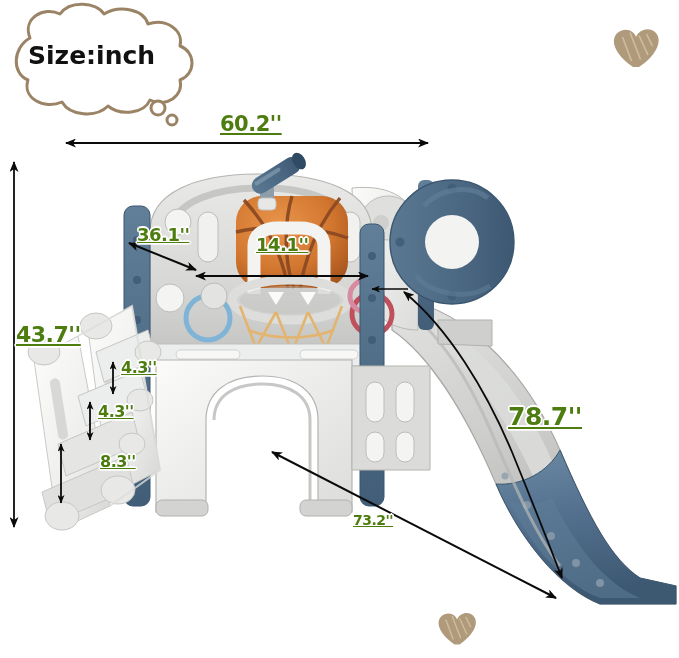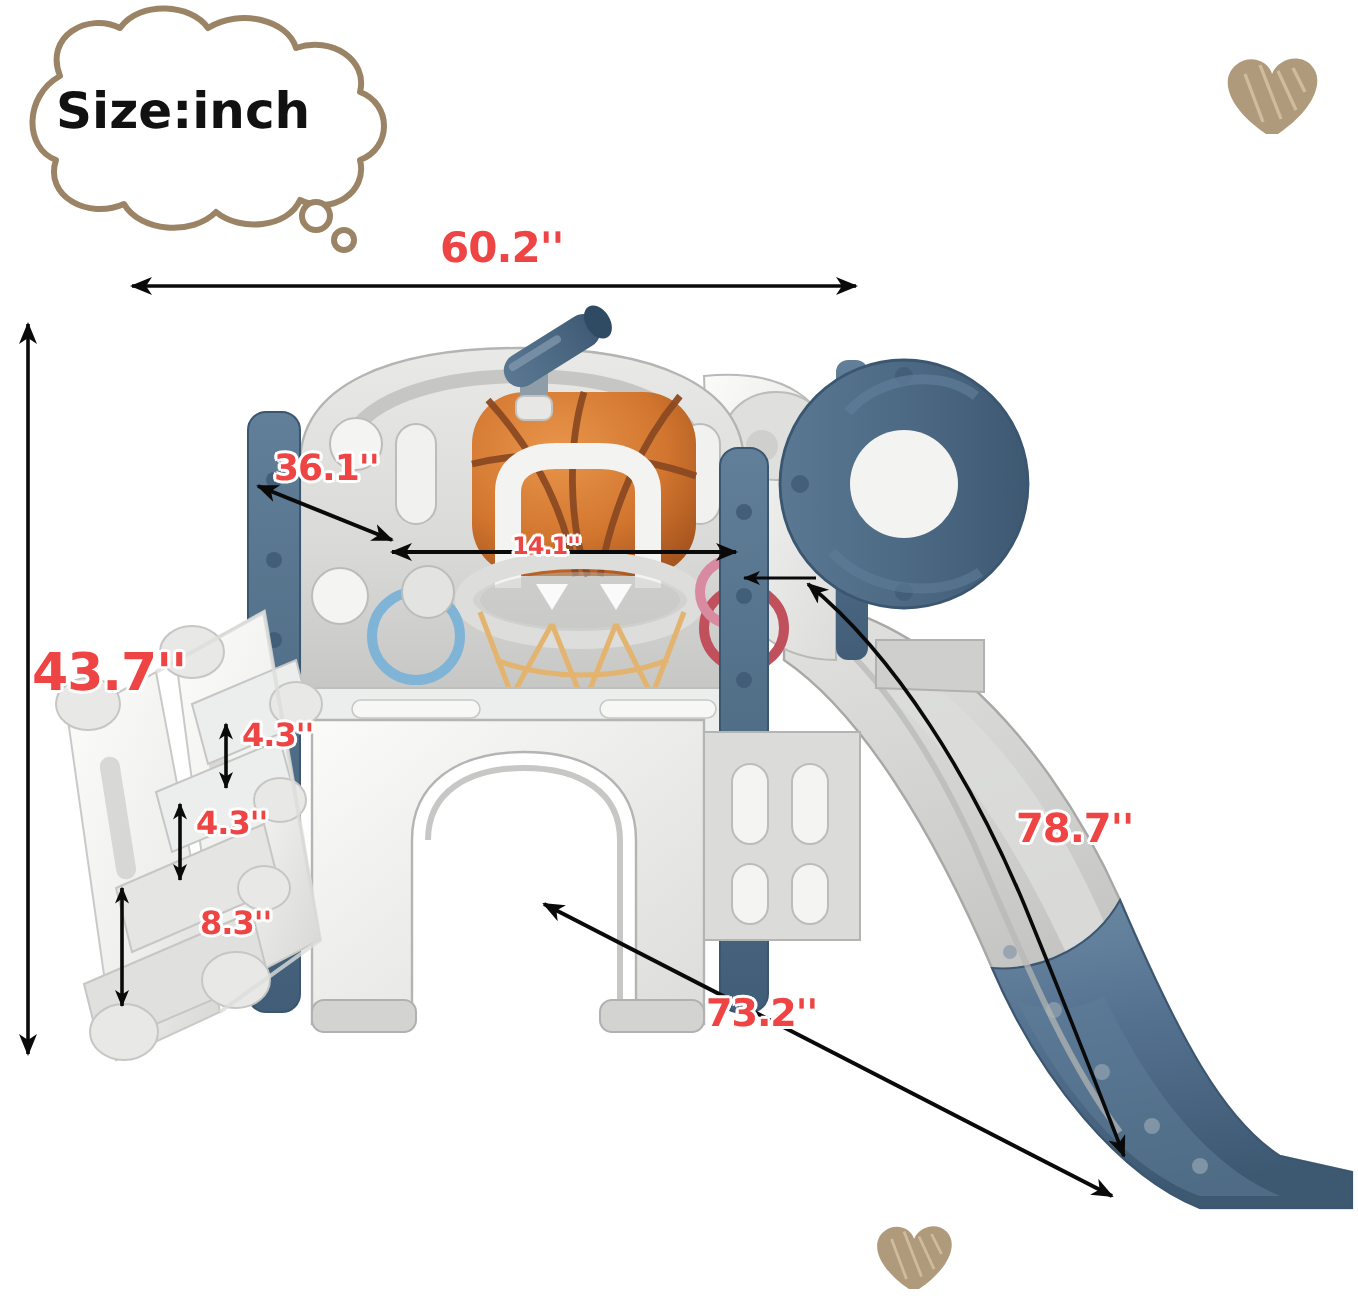--- a/index.html
+++ b/index.html
@@ -9,26 +9,27 @@
     font-family:"DejaVu Sans", sans-serif;
     overflow:hidden;
     position:relative;
   }
   #stage{position:absolute;left:0;top:0;width:679px;height:475px;}
   .layer{position:absolute;left:0;top:0;width:679px;height:658px;}
   .dim-label{
     position:absolute;
     font-family:"DejaVu Sans", sans-serif;
     font-weight:bold;
-    color:#ef4444;
+    color:#4d7c0f;
     white-space:nowrap;
     letter-spacing:-0.5px;
     text-shadow:
       1.6px 0 0 #fff, -1.6px 0 0 #fff, 0 1.6px 0 #fff, 0 -1.6px 0 #fff,
       1.2px 1.2px 0 #fff, -1.2px 1.2px 0 #fff, 1.2px -1.2px 0 #fff, -1.2px -1.2px 0 #fff;
+    text-decoration: underline;
   }
   svg{display:block;}
 </style>
 </head>
 <body>
 
 <div id="stage">
 
   <svg class="layer" width="679" height="658" viewBox="0 0 679 658" xmlns="http://www.w3.org/2000/svg">
     <defs>
@@ -335,29 +336,29 @@
         <path d="M7 6 L 13 22"></path>
           <path d="M12 3 L 19 21"></path>
         <path d="M18 5 L 24 18"></path>
           <path d="M23 4 L 27 12"></path>
       </g>
     </g>
   </svg>
 
   <div class="dim-label" style="left:220px;top:112px;font-size:21px;">60.2''</div>
 
-  <div class="dim-label" style="left:16px;top:322px;font-size:26px;">43.7''</div>
+  <div class="dim-label" style="left:16px;top:322px;font-size:22px;">43.7''</div>
 
   <div class="dim-label" style="left:137px;top:224px;font-size:18px;">36.1''</div>
 
-  <div class="dim-label" style="left:256px;top:266px;font-size:12px;">14.1''</div>
+  <div class="dim-label" style="left:256px;top:234px;font-size:18px;">14.1''</div>
 
   <div class="dim-label" style="left:121px;top:358px;font-size:16px;">4.3''</div>
 
   <div class="dim-label" style="left:98px;top:402px;font-size:16px;">4.3''</div>
 
   <div class="dim-label" style="left:66px;top:452px;font-size:16px;padding-left:34px;">8.3''</div>
 
-  <div class="dim-label" style="left:508px;top:402px;font-size:20px;">78.7''</div>
-
-  <div class="dim-label" style="left:353px;top:496px;font-size:19px;">73.2''</div>
+  <div class="dim-label" style="left:508px;top:402px;font-size:25px;">78.7''</div>
+
+  <div class="dim-label" style="left:353px;top:512px;font-size:14px;">73.2''</div>
 
 </div>
 
 </body></html>

